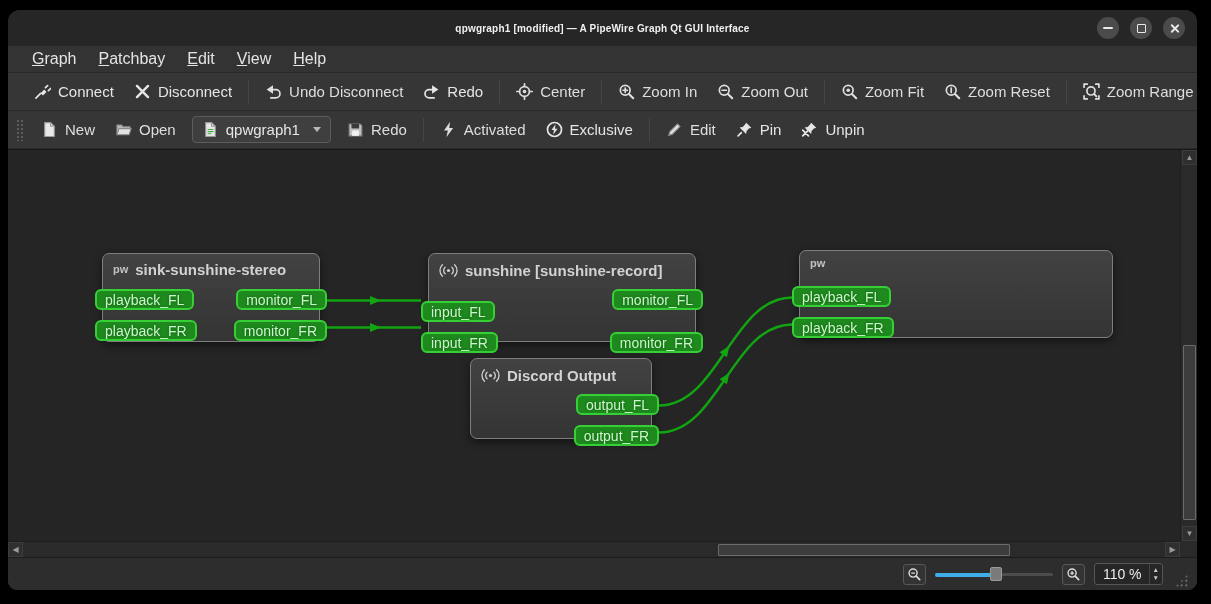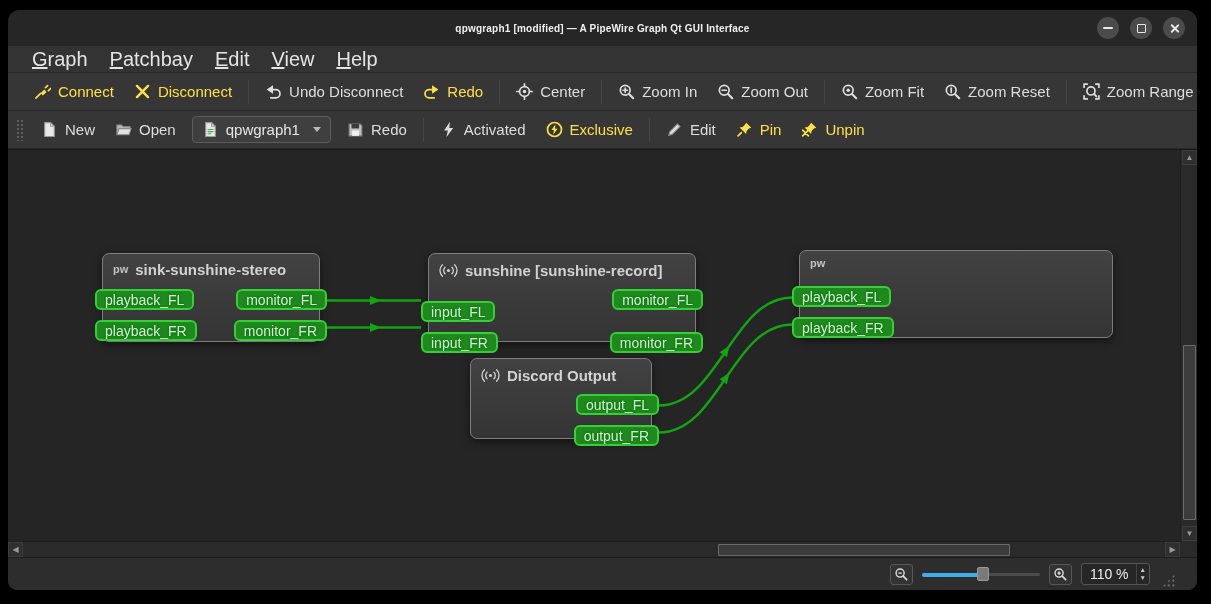--- a/index.html
+++ b/index.html
@@ -21,32 +21,32 @@
   .glyph-min { width:10px; height:2px; background:#e9e9e9; border-radius:1px; }
   .glyph-max { width:9px; height:9px; border:1.6px solid #e9e9e9; border-radius:1px; }
   .glyph-close { position:relative; width:11px; height:11px; }
   .glyph-close::before, .glyph-close::after { content:""; position:absolute; left:5px; top:0;
              width:1.8px; height:11px; background:#e9e9e9; border-radius:1px; }
   .glyph-close::before { transform:rotate(45deg); } .glyph-close::after { transform:rotate(-45deg); }
 
   
   .menubar { height:27px; background:#333333; display:flex; align-items:center;
              padding:0 14px; gap:2px; flex:0 0 auto; border-bottom:1px solid #272727; }
-  .menu-item { display:inline-block; color:#e4e4e4; font-size:20px; padding:3px 10px; }
+  .menu-item { display:inline-block; color:#e4e4e4; font-size:16px; padding:3px 10px; }
   .menu-item::first-letter { text-decoration:underline; }
 
   
   .toolbar { height:38px; background:#363636; display:flex; align-items:center;
              padding:0 6px; flex:0 0 auto; border-bottom:1px solid #292929; }
   .tb-handle { width:7px; height:22px; margin:0 8px 0 2px;
                background-image:radial-gradient(#5d5d5d 1px, transparent 1.1px);
                background-size:4px 4px; }
   .tb-btn { display:flex; align-items:center; gap:7px; padding:5px 10px; border-radius:4px;
             color:#dedede; font-size:15px; white-space:nowrap; }
-  .tb-btn.disabled { color:#fde047; }
+  .tb-btn.disabled { color:#e5e5e5; }
   .tb-btn svg { display:block; }
   .tb-sep { width:1px; height:24px; background:#272727; border-right:1px solid #454545; margin:0 6px; }
   .combo { display:flex; align-items:center; gap:7px; background:#3f3f3f; border:1px solid #5c5c5c;
            border-radius:4px; padding:4px 9px; margin:0 6px; color:#e6e6e6; font-size:15px; }
   .combo .caret { width:0; height:0; border-left:4.5px solid transparent; border-right:4.5px solid transparent;
                   border-top:5px solid #b9b9b9; margin-left:6px; }
 
   
   .canvas { position:relative; flex:1 1 auto; background:#252525; border-top:1px solid #181818; overflow:hidden; }
 
@@ -71,21 +71,21 @@
              border-top:1px solid #1f1f1f; }
   .sb-btn { position:absolute; background:#2f2f2f; border:1px solid #3c3c3c;
             display:flex; align-items:center; justify-content:center; color:#9a9a9a; font-size:8px; }
   .vscroll .sb-btn { left:1px; width:15px; height:15px; }
   .hscroll .sb-btn { top:0; width:15px; height:15px; }
   .sb-thumb { position:absolute; background:#3c3c3c; border:1px solid #6a6a6a; border-radius:1px; }
   .corner { position:absolute; right:0; bottom:0; width:17px; height:16px; background:#2a2a2a; }
 
   
   .statusbar { height:33px; background:#2d2d2d; border-top:1px solid #1c1c1c; flex:0 0 auto;
-               display:flex; align-items:center; justify-content:flex-end; gap:9px; padding-right:22px; }
+               display:flex; align-items:center; justify-content:flex-end; gap:9px; padding-right:9px; }
   .zoom-btn { width:23px; height:21px; background:#333; border:1px solid #575757; border-radius:3px;
               display:flex; align-items:center; justify-content:center; color:#dcdcdc; }
   .slider { position:relative; width:118px; height:16px; }
   .slider .track { position:absolute; top:7px; left:0; right:0; height:3px; background:#4c4c4c; border-radius:2px; }
   .slider .fill { position:absolute; top:6.5px; left:0; height:4px; background:#3daee9; border-radius:2px; }
   .slider .handle { position:absolute; top:1px; width:12px; height:14px; background:#7a7a7a;
                     border:1px solid #9a9a9a; border-radius:2px; }
   .spinbox { display:flex; align-items:center; background:#262626; border:1px solid #565656;
              border-radius:3px; height:22px; padding-left:8px; color:#ececec; font-size:14px; }
   .spin-arrows { display:flex; flex-direction:column; margin-left:7px; border-left:1px solid #444;

